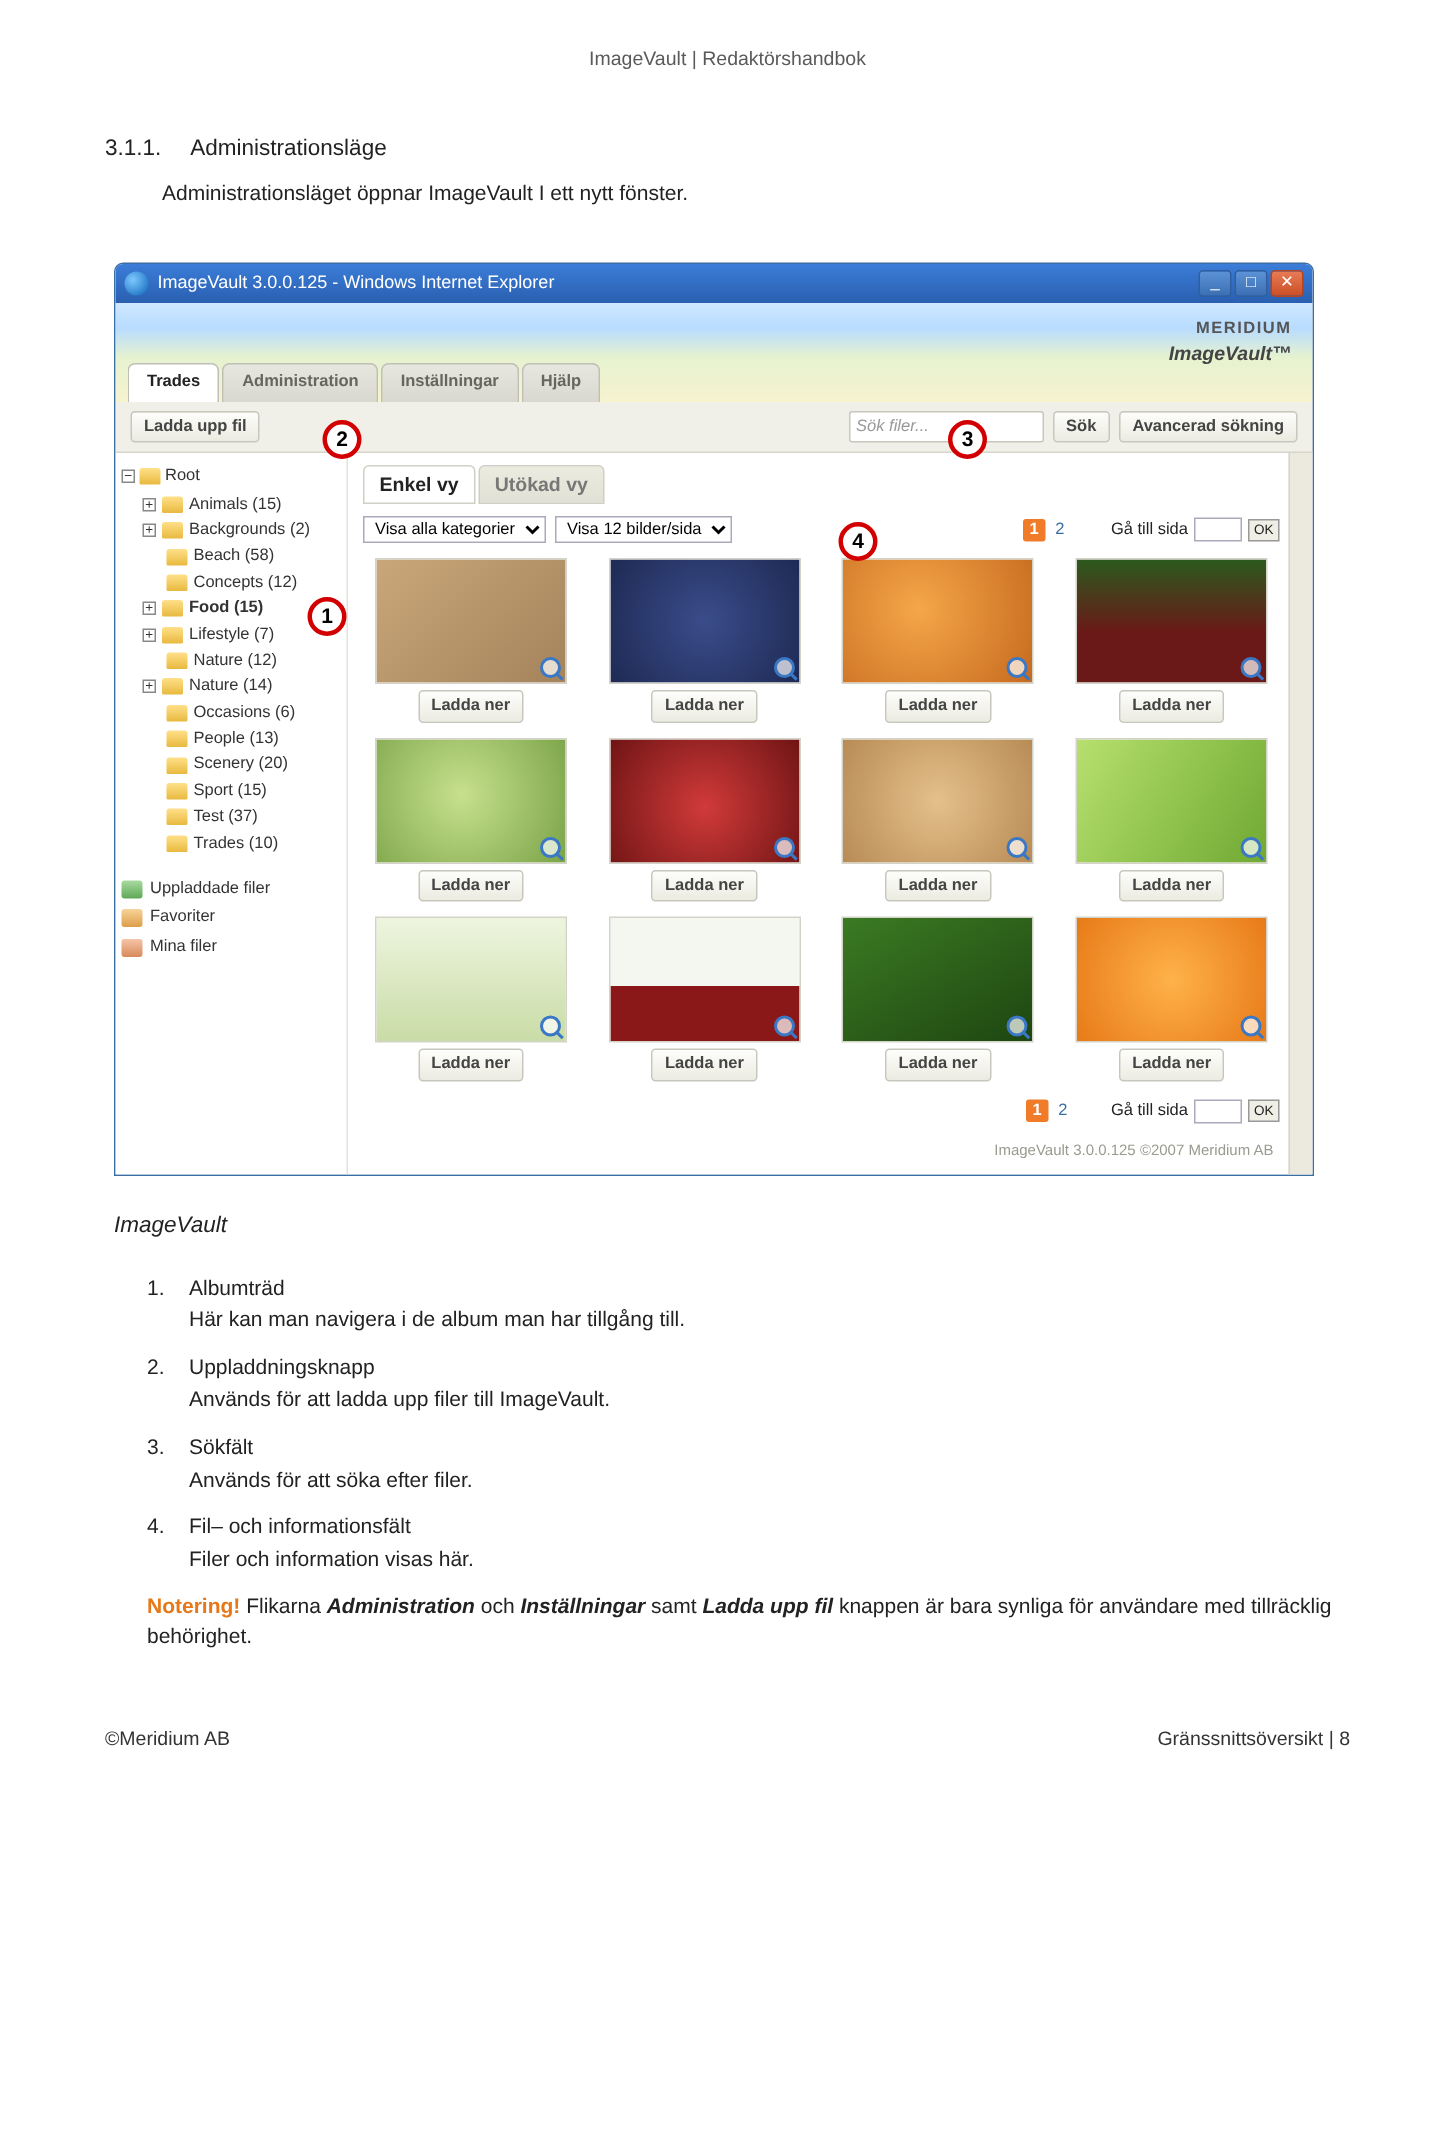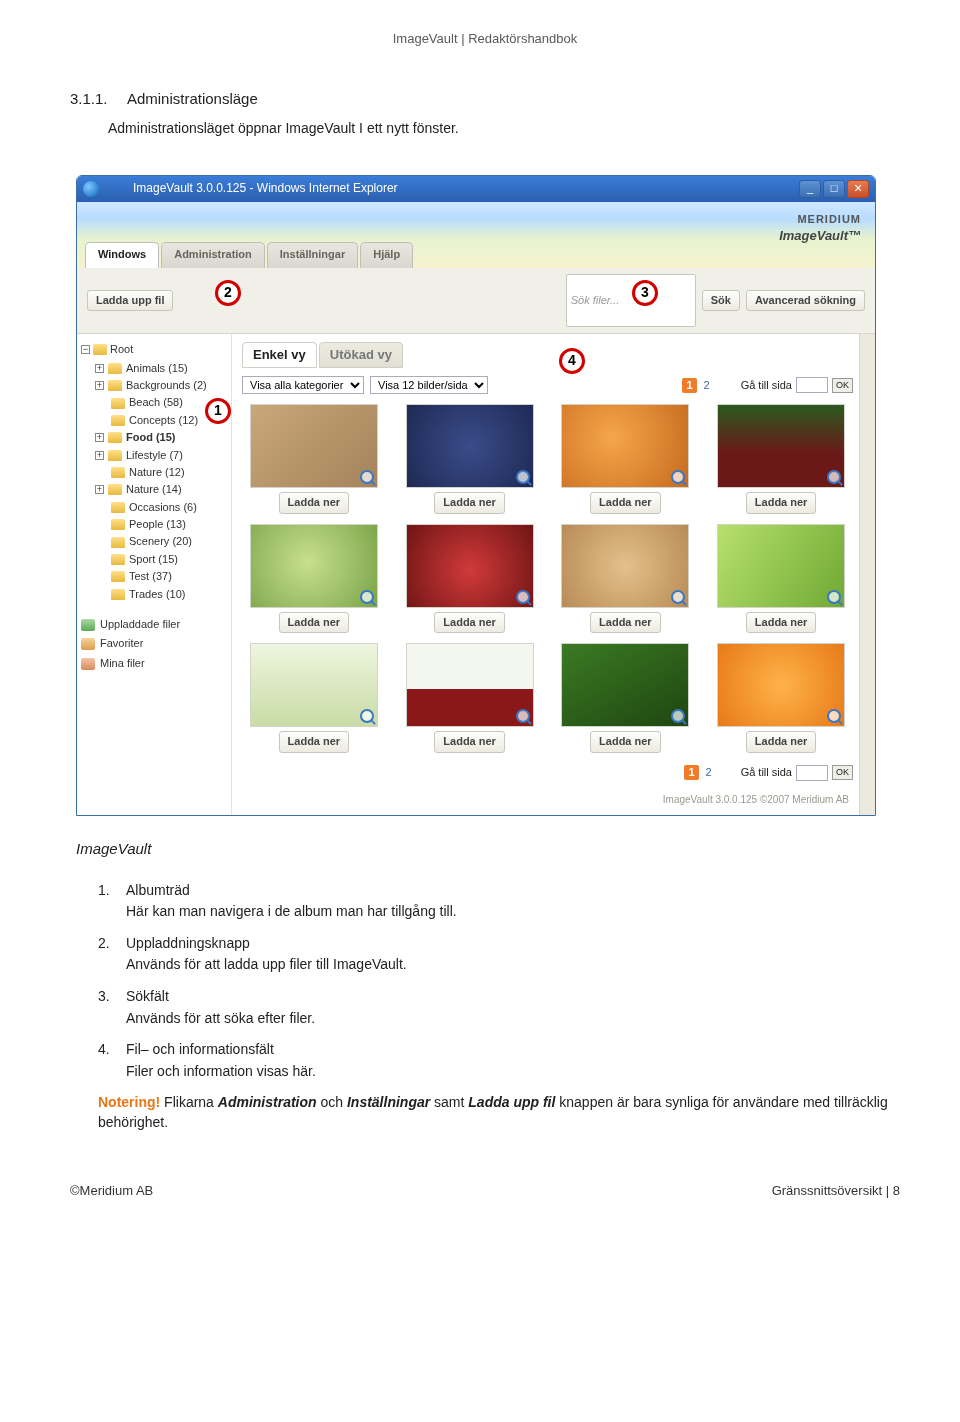--- a/index.html
+++ b/index.html
@@ -45,21 +45,21 @@
     display: flex;
     align-items: center;
     padding: 3px 6px;
     height: 26px;
   }
   .titlebar .ie-icon {
     width: 16px; height:16px; border-radius:50%;
     background: radial-gradient(circle at 35% 35%, #7ec8ff, #0a63b8);
     margin-right:6px;
   }
-  .titlebar .title-text { flex:1; font-size:12px;margin-left:28px; }
+  .titlebar .title-text { flex:1; font-size:12px; }
   .winbtns { display:flex; gap:2px; }
   .winbtn {
     width:22px; height:18px;
     background: linear-gradient(#5c93d6,#3b6fb3);
     border:1px solid #2f5f9f;
     border-radius:3px;
     color:#fff;
     font-size:11px;
     display:flex; align-items:center; justify-content:center;
   }
@@ -102,21 +102,21 @@
     border:1px solid #c8c7bd;
     border-radius:3px;
     padding:2px 8px;
     font-size:11px;
     color:#444;
     font-weight:bold;
   }
   .toolbar .spacer { flex:1; }
   .search-input {
     background:#fff; border:1px solid #c8c7bd; border-radius:2px;
-    padding:18px 4px; font-size:11px; width:130px; color:#999; font-style:italic;
+    padding:2px 4px; font-size:11px; width:130px; color:#999; font-style:italic;
   }
   .content-area { display:flex; background:#fff; min-height:470px;}
   .sidebar {
     width:155px; padding:6px 4px;
     border-right:1px solid #e4e3d9;
     font-size:11px;
     color:#333;
   }
   .tree-root { display:flex; align-items:center; gap:3px; margin:2px 0;}
   .tree-root .minus { width:9px;height:9px;border:1px solid #888;font-size:9px;line-height:7px;text-align:center;}
@@ -219,21 +219,21 @@
       <div class="winbtn close">✕</div>
     </div>
   </div>
 
   <div class="banner">
     <div class="logo">
       <div class="brand">MERIDIUM</div>
       <div class="prod">ImageVault™</div>
     </div>
     <div class="tabs">
-      <div class="tab active">Windows</div>
+      <div class="tab active">Trades</div>
       <div class="tab">Administration</div>
       <div class="tab">Inställningar</div>
       <div class="tab">Hjälp</div>
     </div>
   </div>
 
   <div class="toolbar">
     <div class="btn">Ladda upp fil</div>
     <div class="spacer"></div>
     <div class="search-input">Sök filer...</div>

